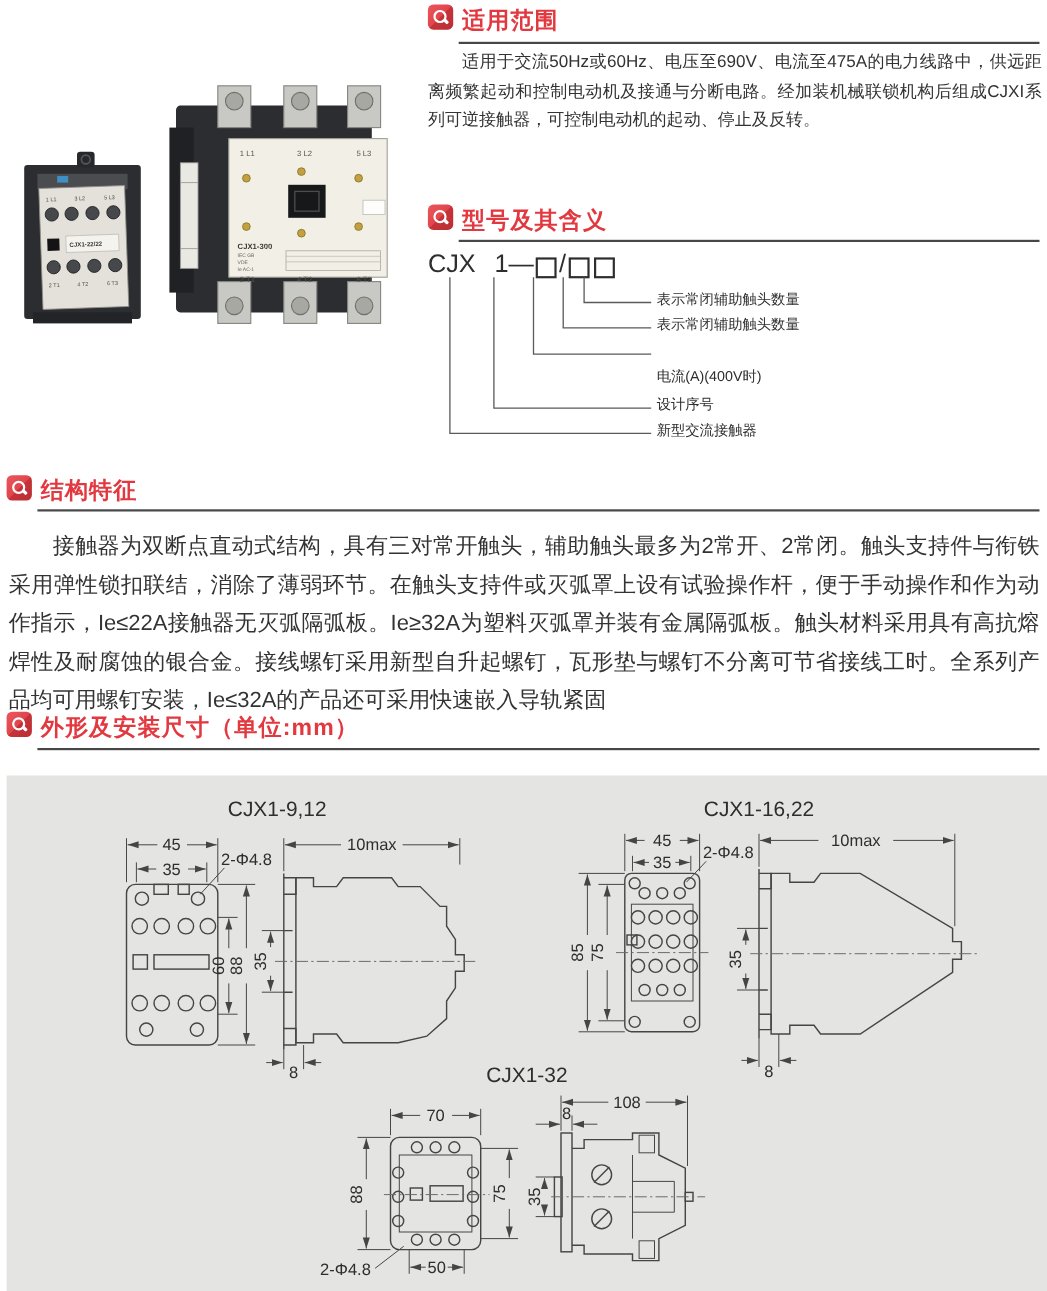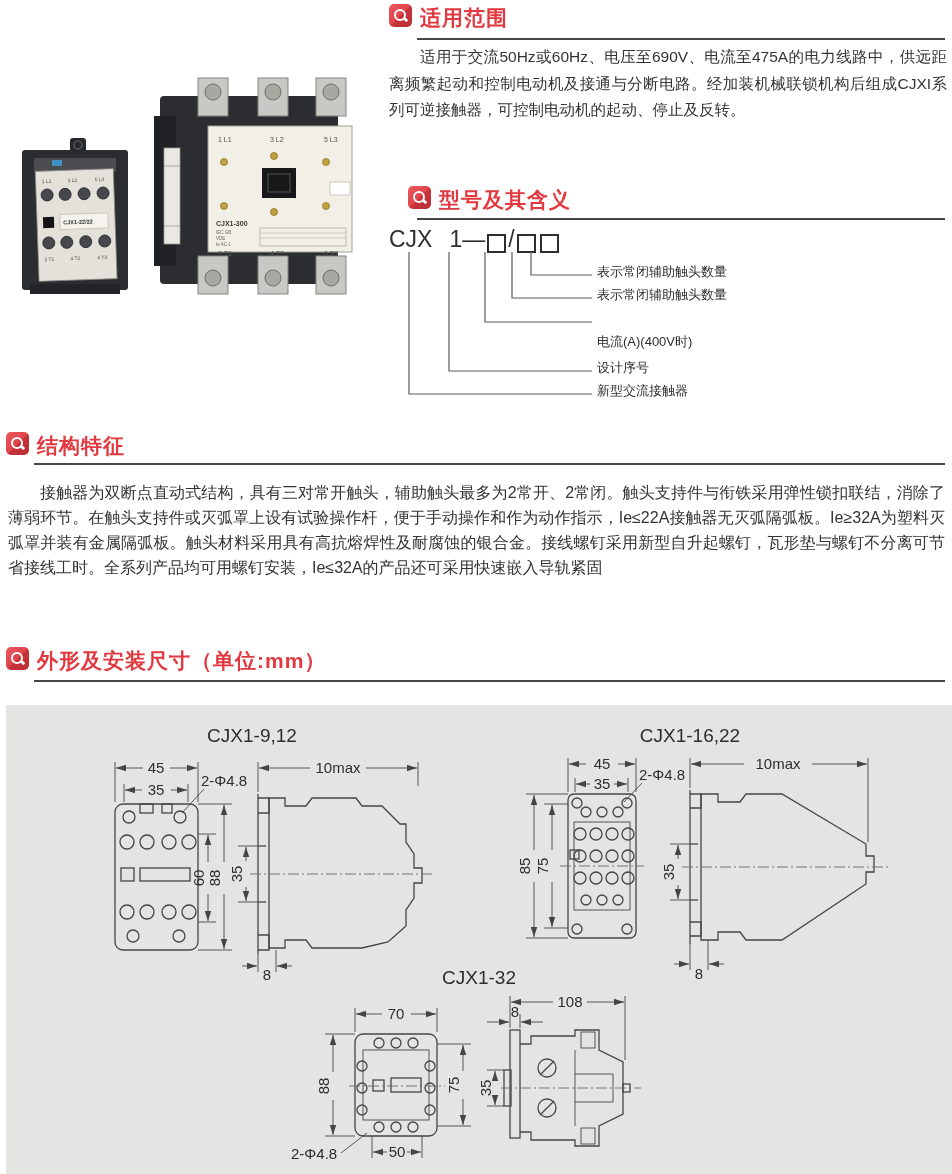--- a/index.html
+++ b/index.html
@@ -9,21 +9,21 @@
   .sec-title{font-size:21px;font-weight:700;color:#e2383f;letter-spacing:1px;white-space:nowrap;}
   .mag-icon{width:23px;height:23px;border-radius:5px;flex:0 0 23px;position:relative;
             background:linear-gradient(135deg,#ea575d 0%,#e0454b 50%,#c63339 50%,#b92f35 100%);}
   .mag-icon::before{content:"";position:absolute;left:5px;top:5px;width:8px;height:8px;
             border:2px solid #fff;border-radius:50%;}
   .mag-icon::after{content:"";position:absolute;left:14px;top:14px;width:5px;height:3px;
             background:#fff;transform:rotate(45deg);border-radius:1px;}
   .rule{position:absolute;height:2px;background:#474747;}
   .body-text{position:absolute;text-align:justify;text-indent:2em;color:#333;}
   .app-text{left:389px;top:44px;width:558px;font-size:15.5px;line-height:26.5px;}
-  .struct-text{left:8px;top:480px;width:937px;font-size:16px;line-height:25px;}
+  .struct-text{left:8px;top:480px;width:937px;font-size:20px;line-height:35px;}
   .model-code{position:absolute;left:389px;top:226px;display:flex;align-items:flex-end;
               font-size:23px;color:#2e2e2e;}
   .model-code .gap{margin-left:17px;}
   .code-box{width:15px;height:15px;border:2px solid #2e2e2e;display:inline-block;margin:0 2px;}
   .model-label{position:absolute;left:597px;font-size:13px;line-height:22px;color:#2e2e2e;white-space:nowrap;}
   .panel{position:absolute;left:6px;top:705px;width:946px;height:469px;background:#e4e4e2;}
   svg{position:absolute;}
   svg .ln{stroke:#454545;stroke-width:1.3;fill:none;}
   svg .thin{stroke:#454545;stroke-width:0.9;fill:none;}
   svg .dim{font-size:15px;fill:#2e2e2e;}
@@ -129,21 +129,21 @@
     </g>
   </svg>
 
   <div class="sec-head" style="left:389px;top:4px">
     <span class="mag-icon"></span>
     <span class="sec-title">适用范围</span>
   </div>
   <div class="rule" style="left:417px;top:38px;width:528px"></div>
   <div class="body-text app-text">适用于交流50Hz或60Hz、电压至690V、电流至475A的电力线路中，供远距离频繁起动和控制电动机及接通与分断电路。经加装机械联锁机构后组成CJXI系列可逆接触器，可控制电动机的起动、停止及反转。</div>
 
-  <div class="sec-head" style="left:408px;top:186px">
+  <div class="sec-head" style="left:389px;top:186px">
     <span class="mag-icon"></span>
     <span class="sec-title">型号及其含义</span>
   </div>
   <div class="rule" style="left:417px;top:218px;width:528px"></div>
 
   <div class="model-code">
     <span>CJX</span>
     <span class="gap">1</span>
     <span>—</span>
     <span class="code-box"></span>

